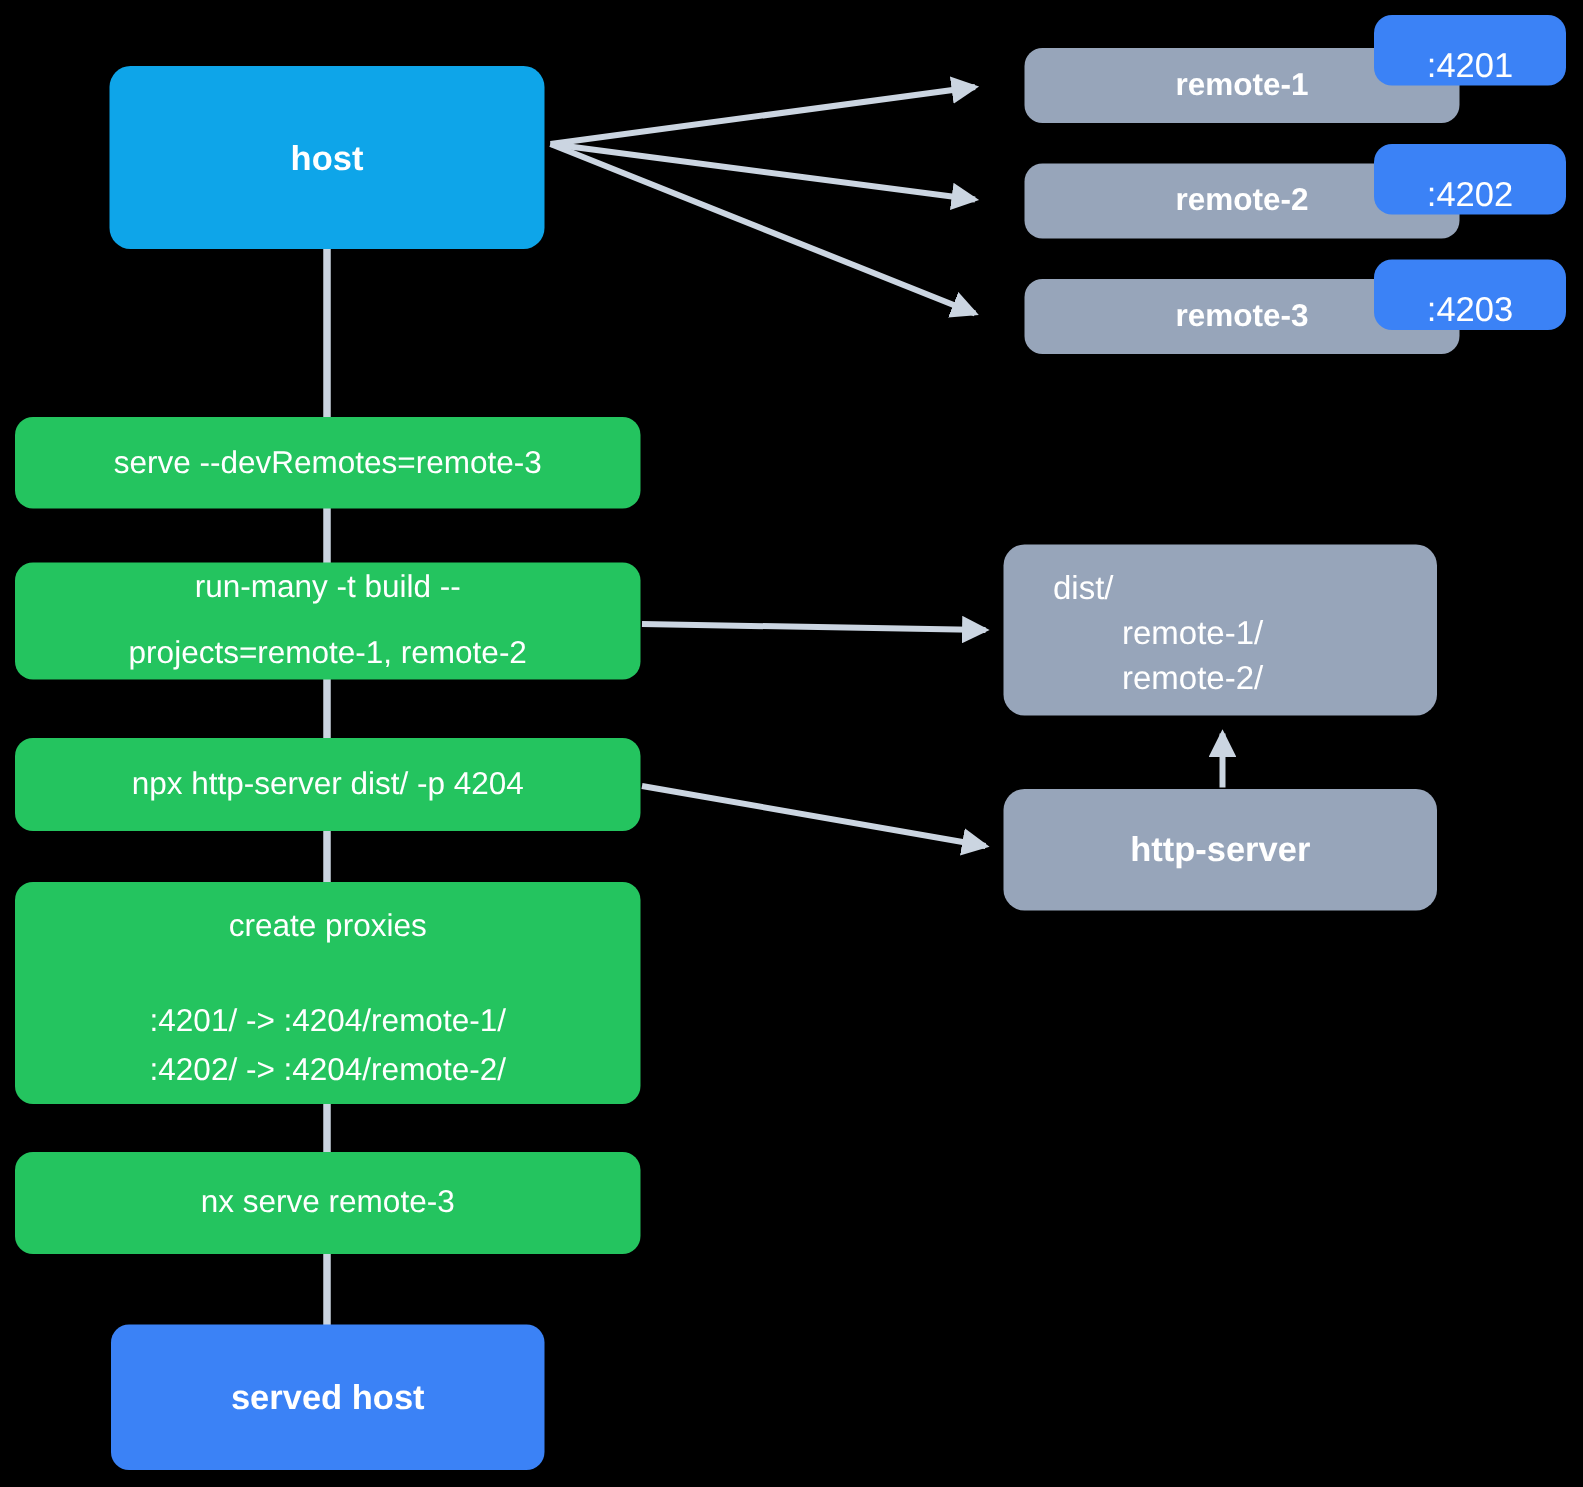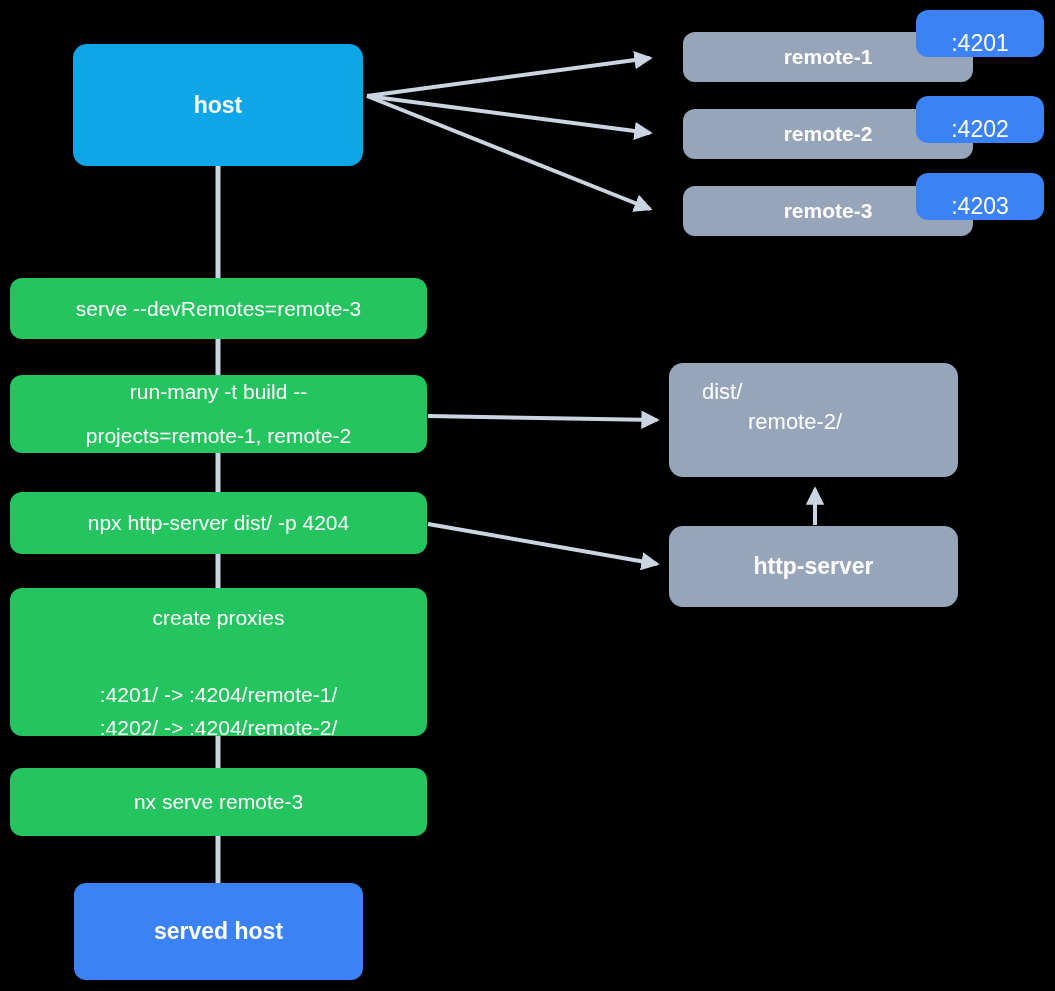--- a/index.html
+++ b/index.html
@@ -55,21 +55,21 @@
     left: 10px; width: 417px;
     background: var(--green); border-radius: 12px;
     font-size: 21px; line-height: 32px;
     flex-direction: column;
   }
   .cmd-1 { top: 278px; height: 61px; }
   .cmd-2 { top: 375px; height: 78px; gap: 12px; }
   .cmd-3 { top: 492px; height: 62px; }
   .cmd-4 { top: 588px; height: 148px; justify-content: flex-start; padding-top: 14px; }
   .cmd-5 { top: 768px; height: 68px; }
-  .cmd-4 .proxy-title { margin-bottom: 44px; }
+  .cmd-4 .proxy-title { margin-bottom: 30px; }
   .cmd-4 .proxy-line { line-height: 33px; }
   .node-dist {
     left: 669px; top: 363px; width: 289px; height: 114px;
     background: var(--slate); border-radius: 14px;
     font-size: 22px; line-height: 30px;
     align-items: flex-start; justify-content: flex-start;
     flex-direction: column; text-align: left;
     padding: 14px 0 0 33px;
   }
   .node-dist .indent { padding-left: 46px; }
@@ -147,20 +147,21 @@
     <span class="proxy-line">:4201/ -&gt; :4204/remote-1/</span>
     <span class="proxy-line">:4202/ -&gt; :4204/remote-2/</span>
   </div>
 
   <div class="node node-cmd cmd-5">
     <span>nx serve remote-3</span>
   </div>
 
   <div class="node node-dist">
     <span>dist/</span>
+    <span class="indent">remote-1/</span>
     <span class="indent">remote-2/</span>
   </div>
 
   <div class="node node-http">
     <span>http-server</span>
   </div>
 
   <div class="node node-served">
     <span>served host</span>
   </div>

